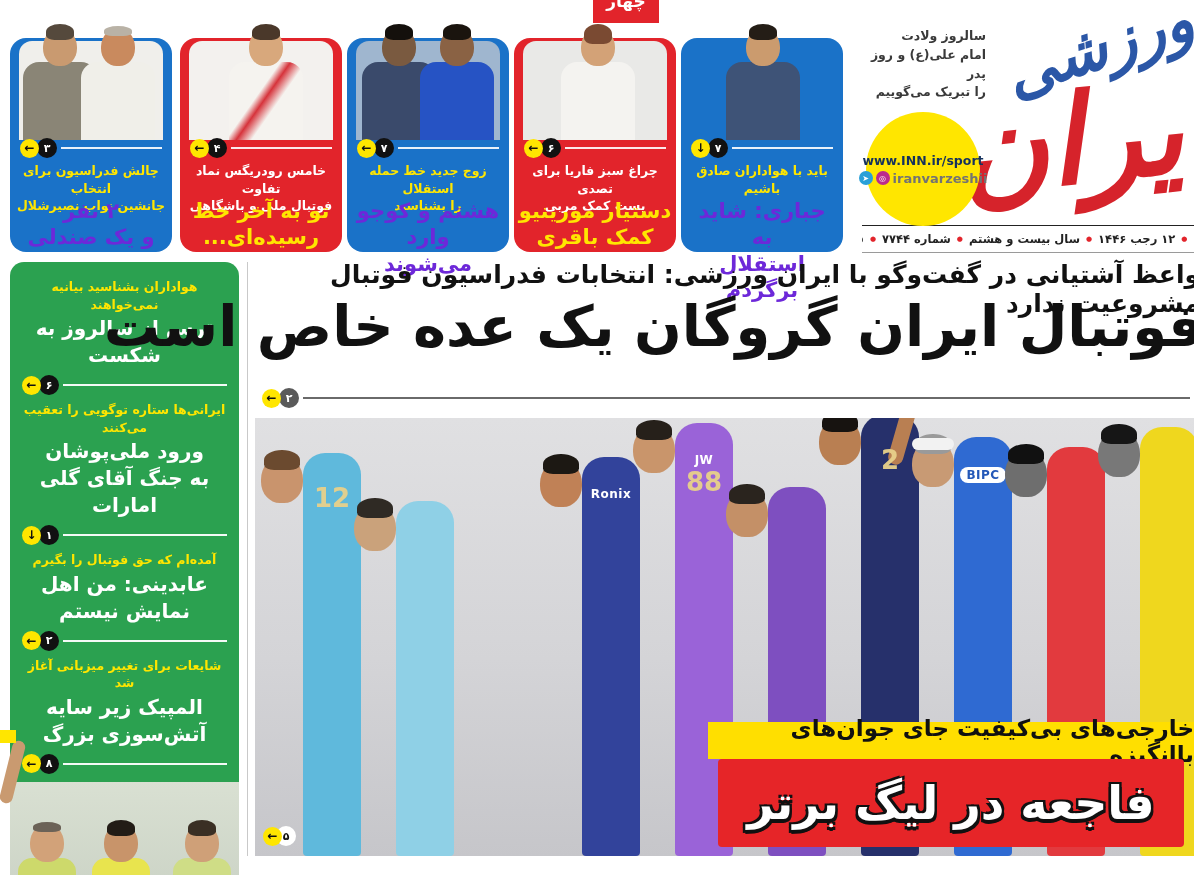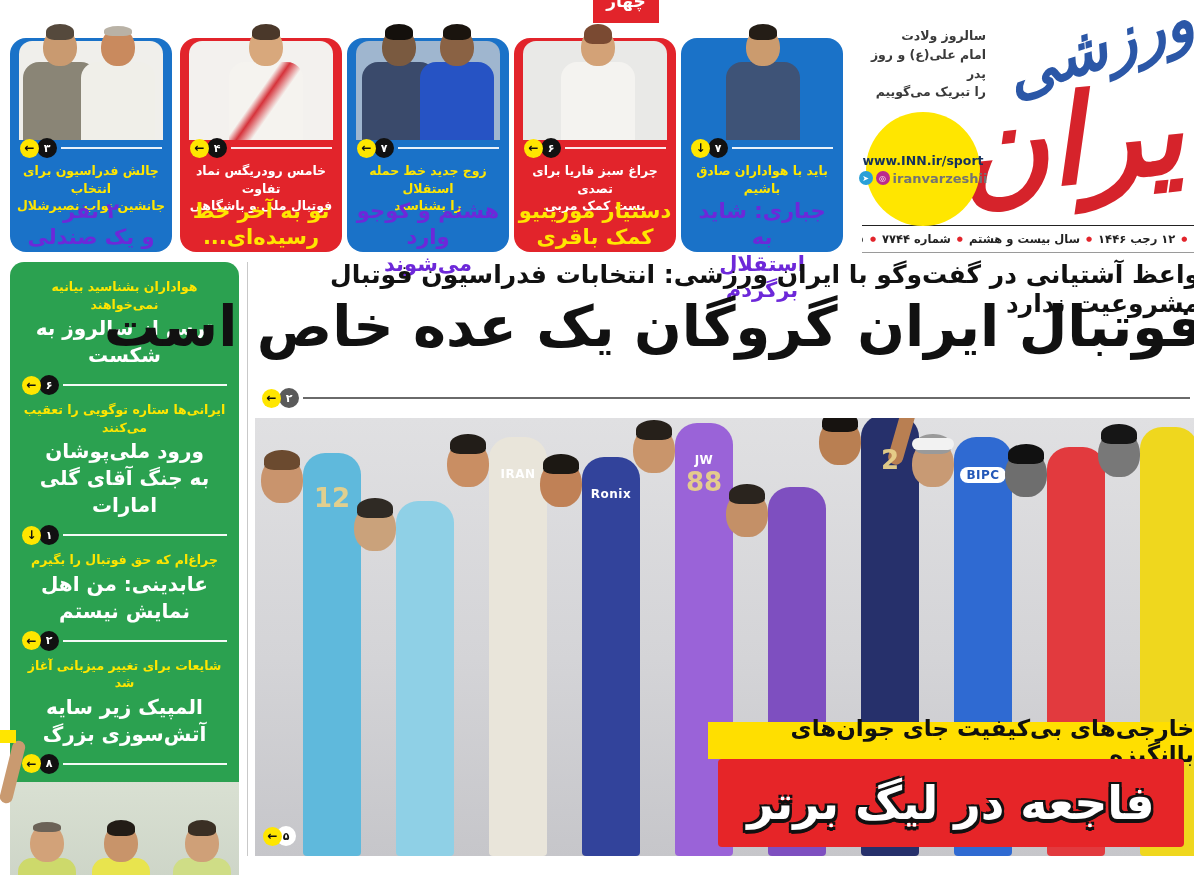--- a/index.html
+++ b/index.html
@@ -272,21 +272,21 @@
     <div class="sb-kicker" dir="rtl">ایرانی‌ها ستاره توگویی را تعقیب می‌کنند</div>
     <div class="sb-headline preline" dir="rtl">ورود ملی‌پوشان
 به جنگ آقای گلی امارات</div>
     <div class="sb-div">
       <span class="arrow-dot">↓</span>
       <span class="num-dot">۱</span>
       <span class="rule"></span>
     </div>
   </div>
   <div>
-    <div class="sb-kicker" dir="rtl">چراغ‌ام که حق فوتبال را بگیرم</div>
+    <div class="sb-kicker" dir="rtl">آمده‌ام که حق فوتبال را بگیرم</div>
     <div class="sb-headline preline" dir="rtl">عابدینی: من اهل نمایش نیستم</div>
     <div class="sb-div">
       <span class="arrow-dot">←</span>
       <span class="num-dot">۲</span>
       <span class="rule"></span>
     </div>
   </div>
   <div>
     <div class="sb-kicker" dir="rtl">شایعات برای تغییر میزبانی آغاز شد</div>
     <div class="sb-headline preline" dir="rtl">المپیک زیر سایه
@@ -340,28 +340,20 @@
       <div class="p-torso" style="background:#5fb9dc">
         <div class="p-num">12</div>
       </div>
     </div>
     <div class="player" style="left: 99px; height: 352px; z-index: 2;">
       <div class="p-head" style="background:#caa27b">
         <div class="p-hair" style="background:#2f2a24"></div>
       </div>
       <div class="p-torso" style="background:#8fd0e6"></div>
     </div>
-    <div class="player" style="left: 192px; height: 416px; z-index: 3;">
-      <div class="p-head" style="background:#c98e63">
-        <div class="p-hair" style="background:#221d18"></div>
-      </div>
-      <div class="p-torso" style="background:#e9e5da">
-        <div class="p-label ">IRAN</div>
-      </div>
-    </div>
     <div class="player" style="left: 285px; height: 396px; z-index: 4;">
       <div class="p-head" style="background:#c08156">
         <div class="p-hair" style="background:#1c1813"></div>
       </div>
       <div class="p-torso" style="background:#32439b">
         <div class="p-label ">Ronix</div>
       </div>
     </div>
     <div class="player" style="left: 378px; height: 430px; z-index: 5;">
       <div class="p-head" style="background:#c9956b">

